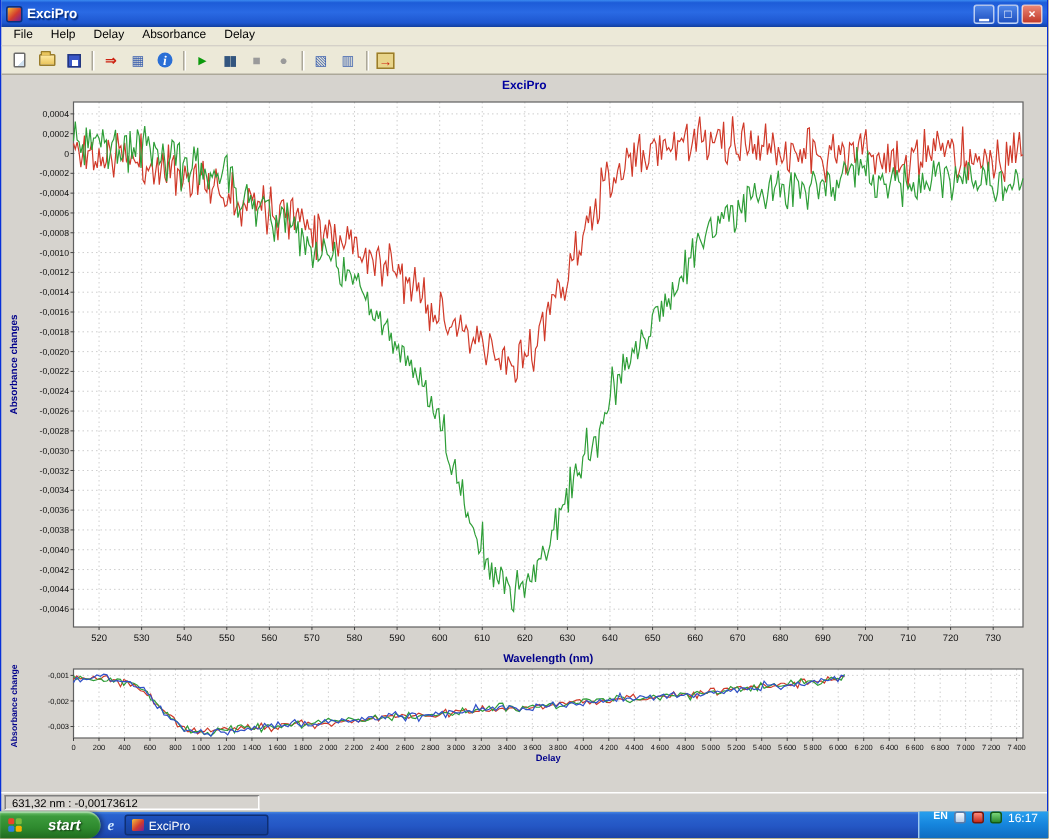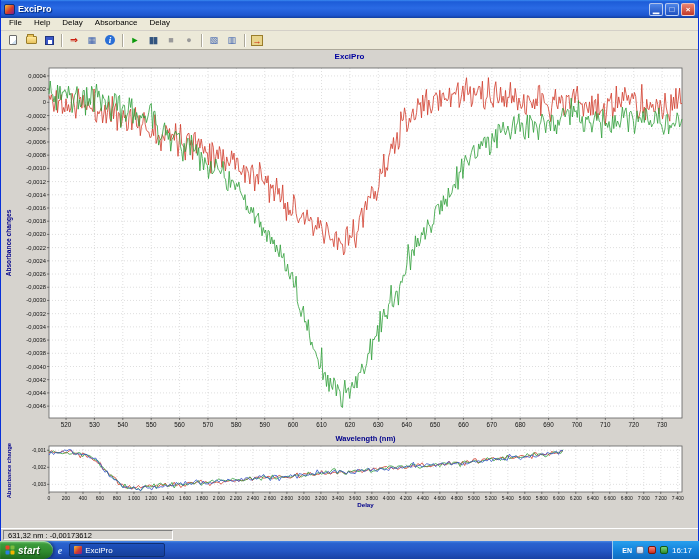--- a/index.html
+++ b/index.html
@@ -59,32 +59,32 @@
 
   
   .statusbar { height:16px; flex:0 0 12px; background:#d6d3ce; border-top:1px solid #fff;
     display:flex; align-items:center; padding:1px 2px; }
   .status-cell { height:10px; min-width:170px; border:1px solid; border-color:#808080 #fff #fff #808080;
     font-size:7.5px; color:#000; padding:0 4px; line-height:9px; }
 
   
   .taskbar { height:18px; flex:0 0 18px; width:699px; display:flex; align-items:stretch;
     background:linear-gradient(180deg,#4a8ae5 0%,#2a63cf 12%,#2456c4 55%,#1941a5 100%); }
-  .start-btn { display:flex; align-items:center; gap:3px; padding:0 13px 0 5px;
+  .start-btn { display:flex; align-items:center; gap:17px; padding:0 13px 0 5px;
     background:linear-gradient(180deg,#6cc26c 0%,#3c9b3c 18%,#2e8a2e 60%,#1f6b1f 100%);
     border-radius:0 9px 9px 0; box-shadow:inset 0 1px 1px rgba(255,255,255,.5), 2px 0 3px rgba(0,0,0,.35);
     font-weight:bold; font-style:italic; font-size:10px; color:#fff; text-shadow:1px 1px 1px rgba(0,0,0,.5); }
   .qlaunch { display:flex; align-items:center; padding:0 5px; gap:3px; }
   .ql-ico { color:#cfe8ff; font:italic bold 10px "Liberation Serif", serif; }
   .task-btn { margin:2px 0 2px 2px; width:96px; display:flex; align-items:center; gap:3px; padding:0 4px;
     background:linear-gradient(180deg,#1d50bd,#16409a); border:1px solid #0f2f73; border-radius:2px;
     color:#fff; font-size:8px; }
   .task-ico { width:8px; height:8px; border-radius:1px; flex:0 0 8px;
     background:linear-gradient(135deg,#f3c13a 0%,#d23b2e 55%,#7a1f96 100%); }
-  .tray { margin-left:auto; display:flex; align-items:center; gap:4px; padding:0 7px 0 9px;
+  .tray { margin-left:auto; display:flex; align-items:flex-start; gap:4px; padding:0 7px 0 9px;
     background:linear-gradient(180deg,#28a0ee 0%,#1584dc 50%,#0f6cc0 100%);
     border-left:1px solid #9ccaf0; color:#fff; }
   .tray-lang { font-size:7px; font-weight:bold; color:#fff; }
   .tray-dot { width:8px; height:8px; border-radius:2px; display:inline-block; }
   .td1 { background:linear-gradient(#f6f9fd,#b9cde6); border:1px solid #5a7ba8; }
   .td2 { background:linear-gradient(#ff8a7a,#c62b1c); border:1px solid #7a150c; }
   .td3 { background:linear-gradient(#7ad67a,#2c8a2c); border:1px solid #145a14; }
   .tray-clock { font-size:8px; color:#fff; }
 </style>
 </head>

